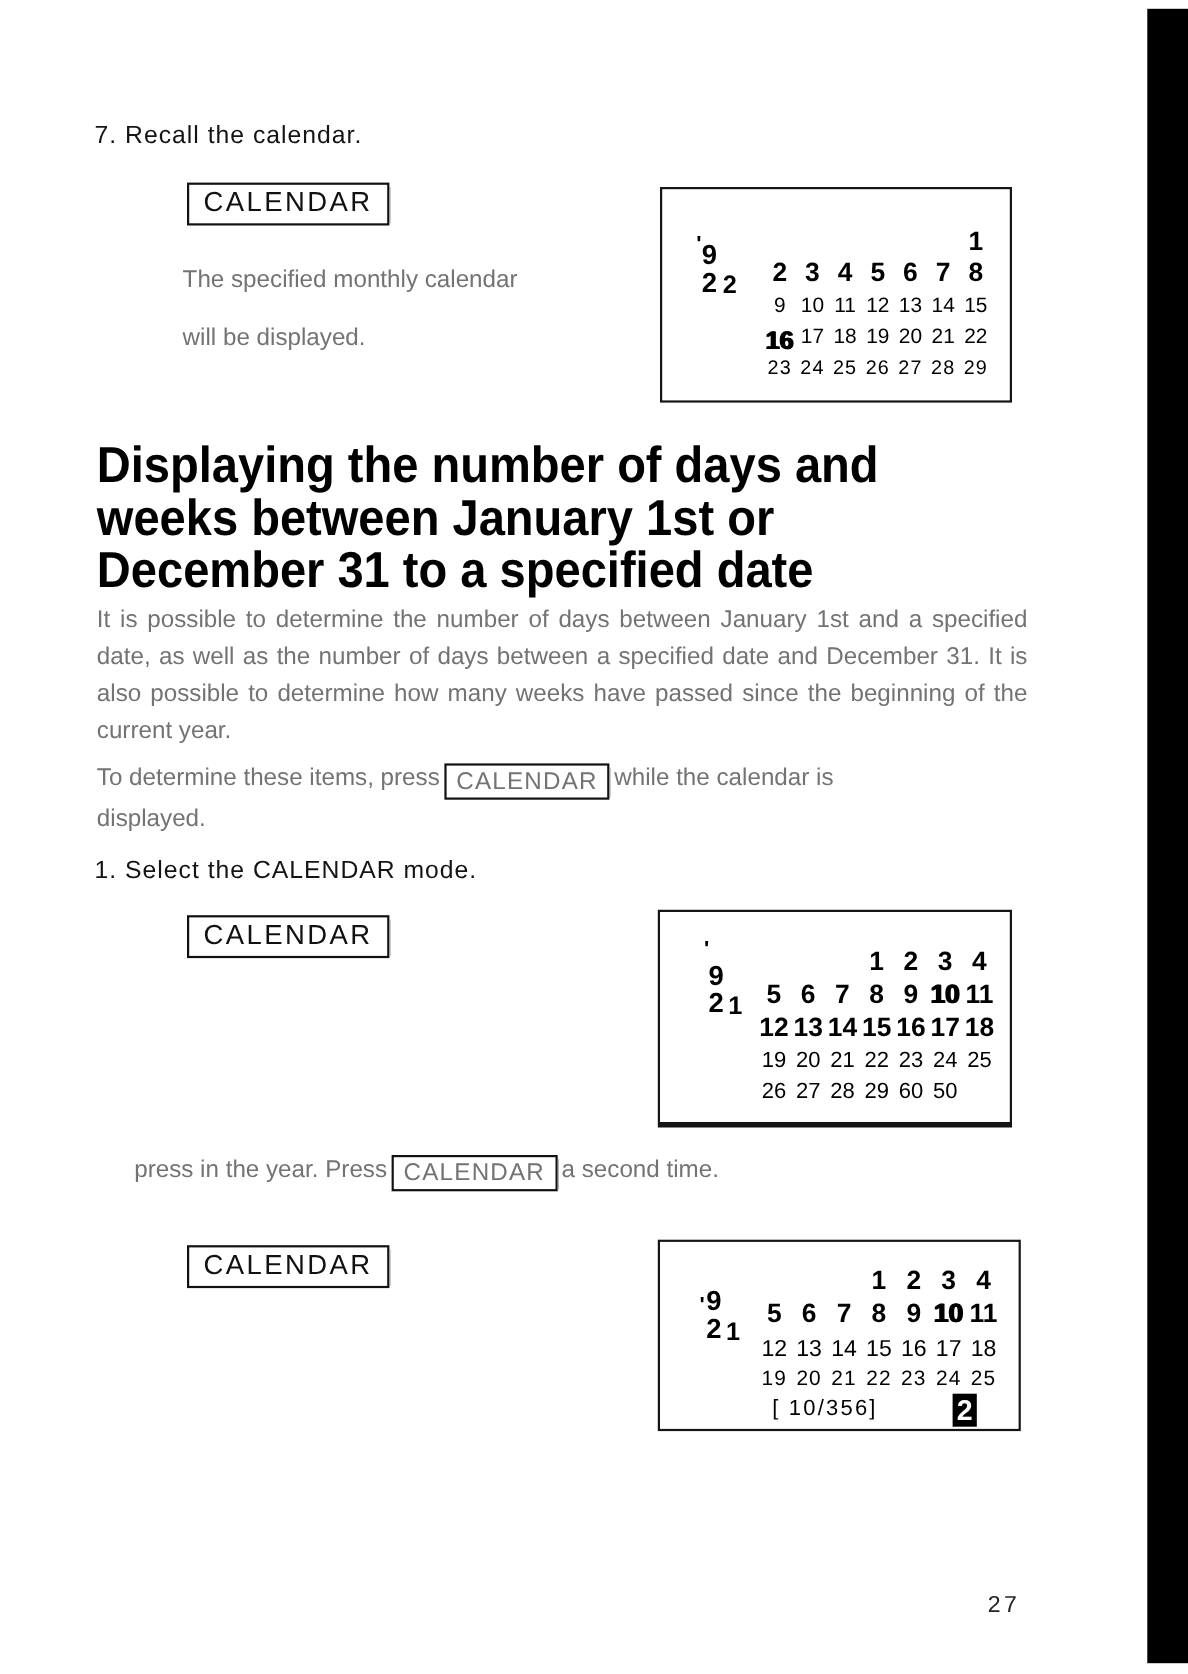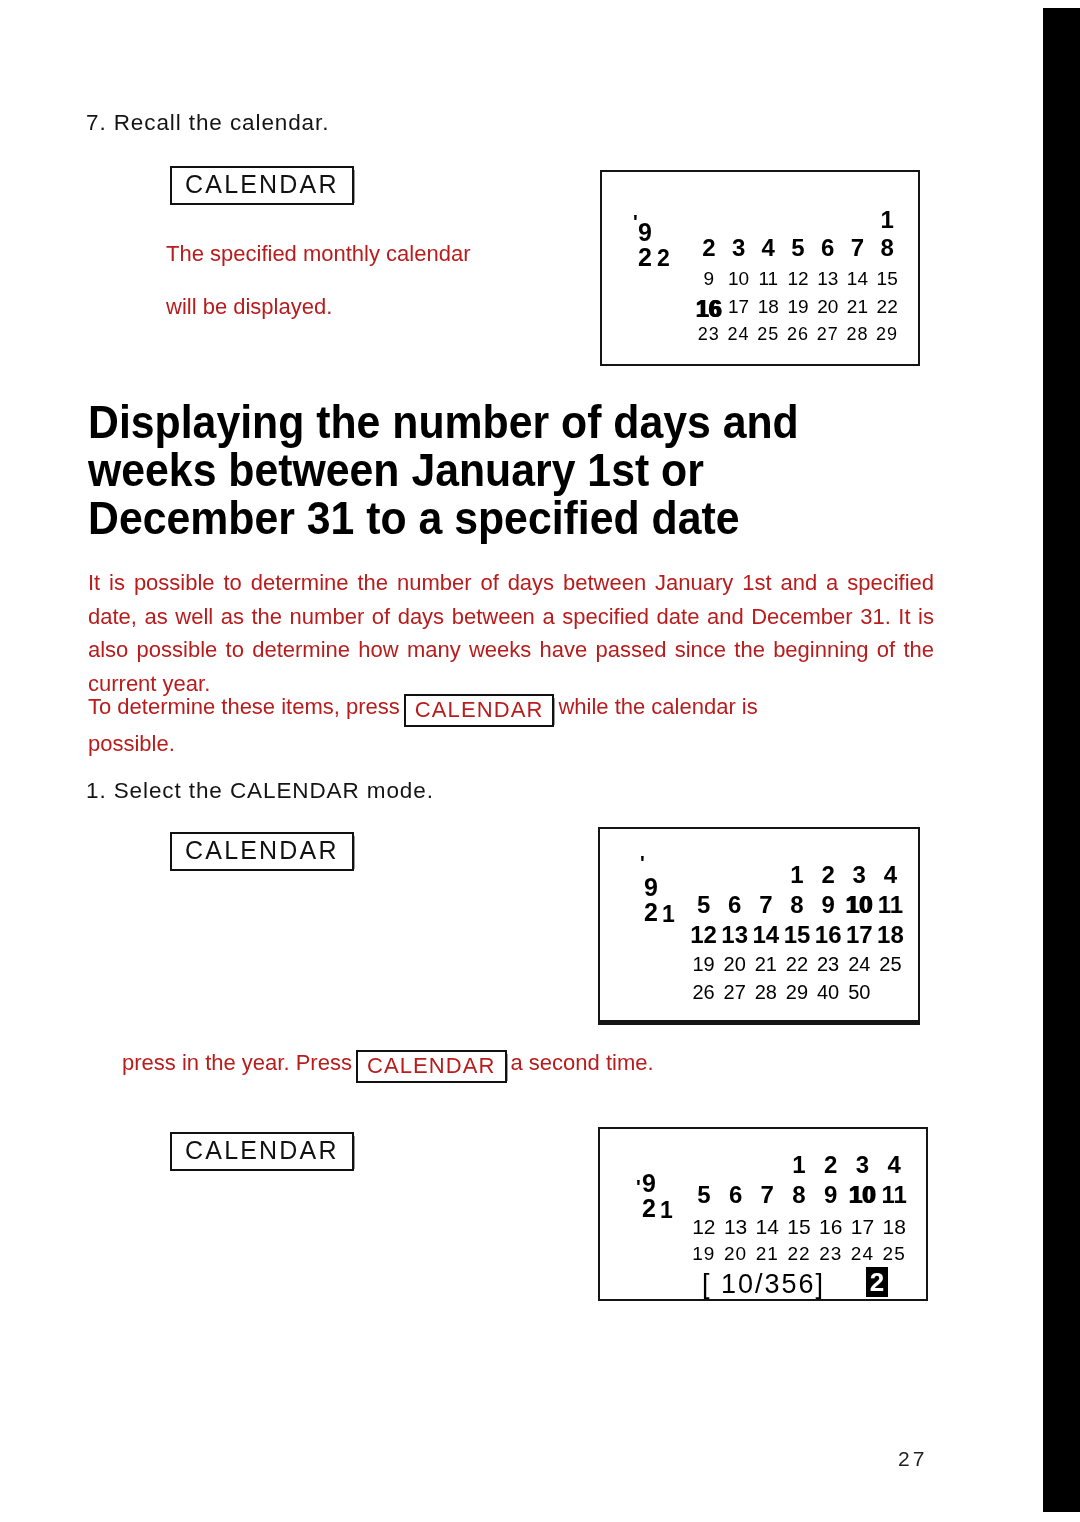--- a/index.html
+++ b/index.html
@@ -39,21 +39,21 @@
     position: absolute;
     font-size: 22.5px;
     letter-spacing: 0.9px;
     color: #141414;
     white-space: nowrap;
   }
   .body-para {
     position: absolute;
     font-size: 22px;
     line-height: 33.5px;
-    color: #b91c1c;
+    color: #737373;
     text-align: justify;
   }
   .body-para.nojust { text-align: left; }
 
   
   .keycap {
     display: inline-block;
     border: 2px solid #111111;
     padding: 1px 9px 2px 9px;
     font-size: 22px;
@@ -158,21 +158,21 @@
     width: 30px; height: 26px;
     margin-left: -15px;
     background: rgba(150,150,150,0.28);
     z-index: -1;
   }
 
   
   .readout {
     position: absolute;
     font-family: "Liberation Sans Narrow", "Liberation Sans", sans-serif;
-    font-size: 27px;
+    font-size: 20px;
     letter-spacing: 2px;
     color: #000;
     white-space: nowrap;
   }
   .badge-inv {
     position: absolute;
     background: #000;
     color: #fff;
     font-family: "Liberation Sans Narrow", "Liberation Sans", sans-serif;
     font-weight: bold;
@@ -270,25 +270,25 @@
 
     </div>
   </div>
 
   <div class="headline" style="left:88px; top:398px; width:920px;">
     <span class="hl-row">Displaying  the  number  of  days  and</span>
     <span class="hl-row">weeks   between   January   1st   or</span>
     <span class="hl-row">December 31 to a specified date</span>
   </div>
 
-  <div class="body-para" style="left:88px; top:546px; width:846px;margin-top:20px;">It is possible to determine the number of days between January 1st and a specified date, as well as the number of days between a specified date and December 31. It is also possible to determine how many weeks have passed since the beginning of the current year.</div>
+  <div class="body-para" style="left:88px; top:546px; width:846px;">It is possible to determine the number of days between January 1st and a specified date, as well as the number of days between a specified date and December 31. It is also possible to determine how many weeks have passed since the beginning of the current year.</div>
 
   <div class="body-para nojust" style="left:88px; top:690px; width:860px;">
     <span>To determine these items, press</span><span class="keycap inline-key">CALENDAR</span><span>while the calendar is</span>
-    <span style="display:block;">possible.</span>
+    <span style="display:block;">displayed.</span>
   </div>
 
   <div class="step-line" style="left:86px; top:778px;">1. Select  the  CALENDAR  mode.</div>
 
   <div class="keycap-block" style="left:170px; top:832px;">
     <span class="keycap big">CALENDAR</span>
   </div>
 
   <div class="lcd lcd-2" style="left:598px; top:827px; width:322px; height:198px;">
     <div class="lcd-inner">
@@ -337,21 +337,21 @@
         <span>23</span>
         <span>24</span>
         <span>25</span>
       </div>
 
       <div class="cal-grid r-md" style="left:88px; top:152px; width:218px; font-size:20px;">
         <span>26</span>
         <span>27</span>
         <span>28</span>
         <span>29</span>
-        <span>40</span>
+        <span>60</span>
         <span>50</span>
         <span class="blank"></span>
       </div>
 
     </div>
   </div>
 
   <div class="body-para nojust" style="left:86px; top:1046px; width:880px;">
     <span style="display:block; padding-left:36px;">
       <span>press in the year. Press</span><span class="keycap inline-key">CALENDAR</span><span>a second time.</span>

